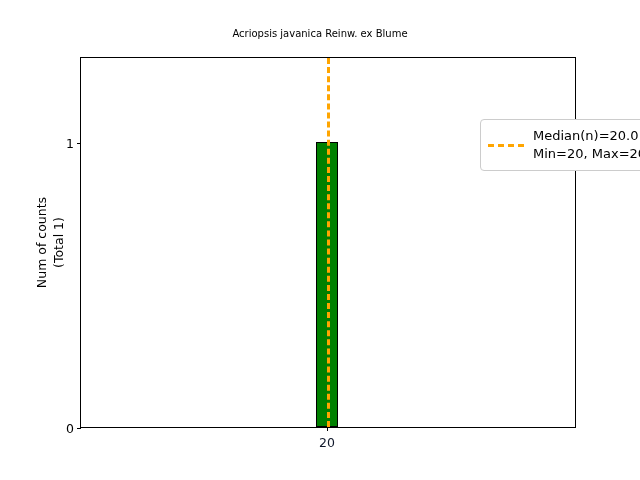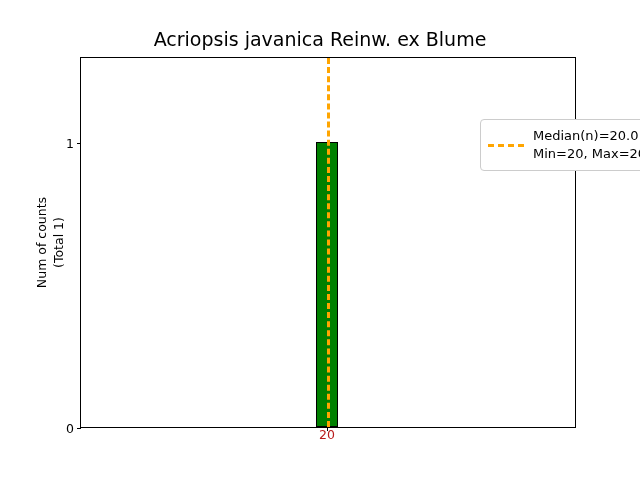--- a/index.html
+++ b/index.html
@@ -16,21 +16,21 @@
     overflow: hidden;
   }
 
   
   #chart-title {
     position: absolute;
     left: 0;
     top: 28px;
     width: 640px;
     text-align: center;
-    font-size: 19px;
+    font-size: 10px;
     color: #000000;
     white-space: nowrap;
   }
 
   
   #plot-area {
     position: absolute;
     left: 80px;
     top: 57px;
     width: 496px;
@@ -85,24 +85,24 @@
   .xtick-mark {
     position: absolute;
     top: 100%;
     height: 4px;
     width: 0;
     border-left: 1.3px solid #000000;
   }
   .xtick-label {
     position: absolute;
     top: 100%;
-    margin-top: 0;
+    margin-top: 8px;
     transform: translateX(-50%);
     font-size: 12.5px;
-    color: #b91c1c;
+    color: #0f172a;
     white-space: nowrap;
   }
 
   
   #xlabel {
     position: absolute;
     left: 80px;
     top: 453px;
     width: 496px;
     text-align: center;

